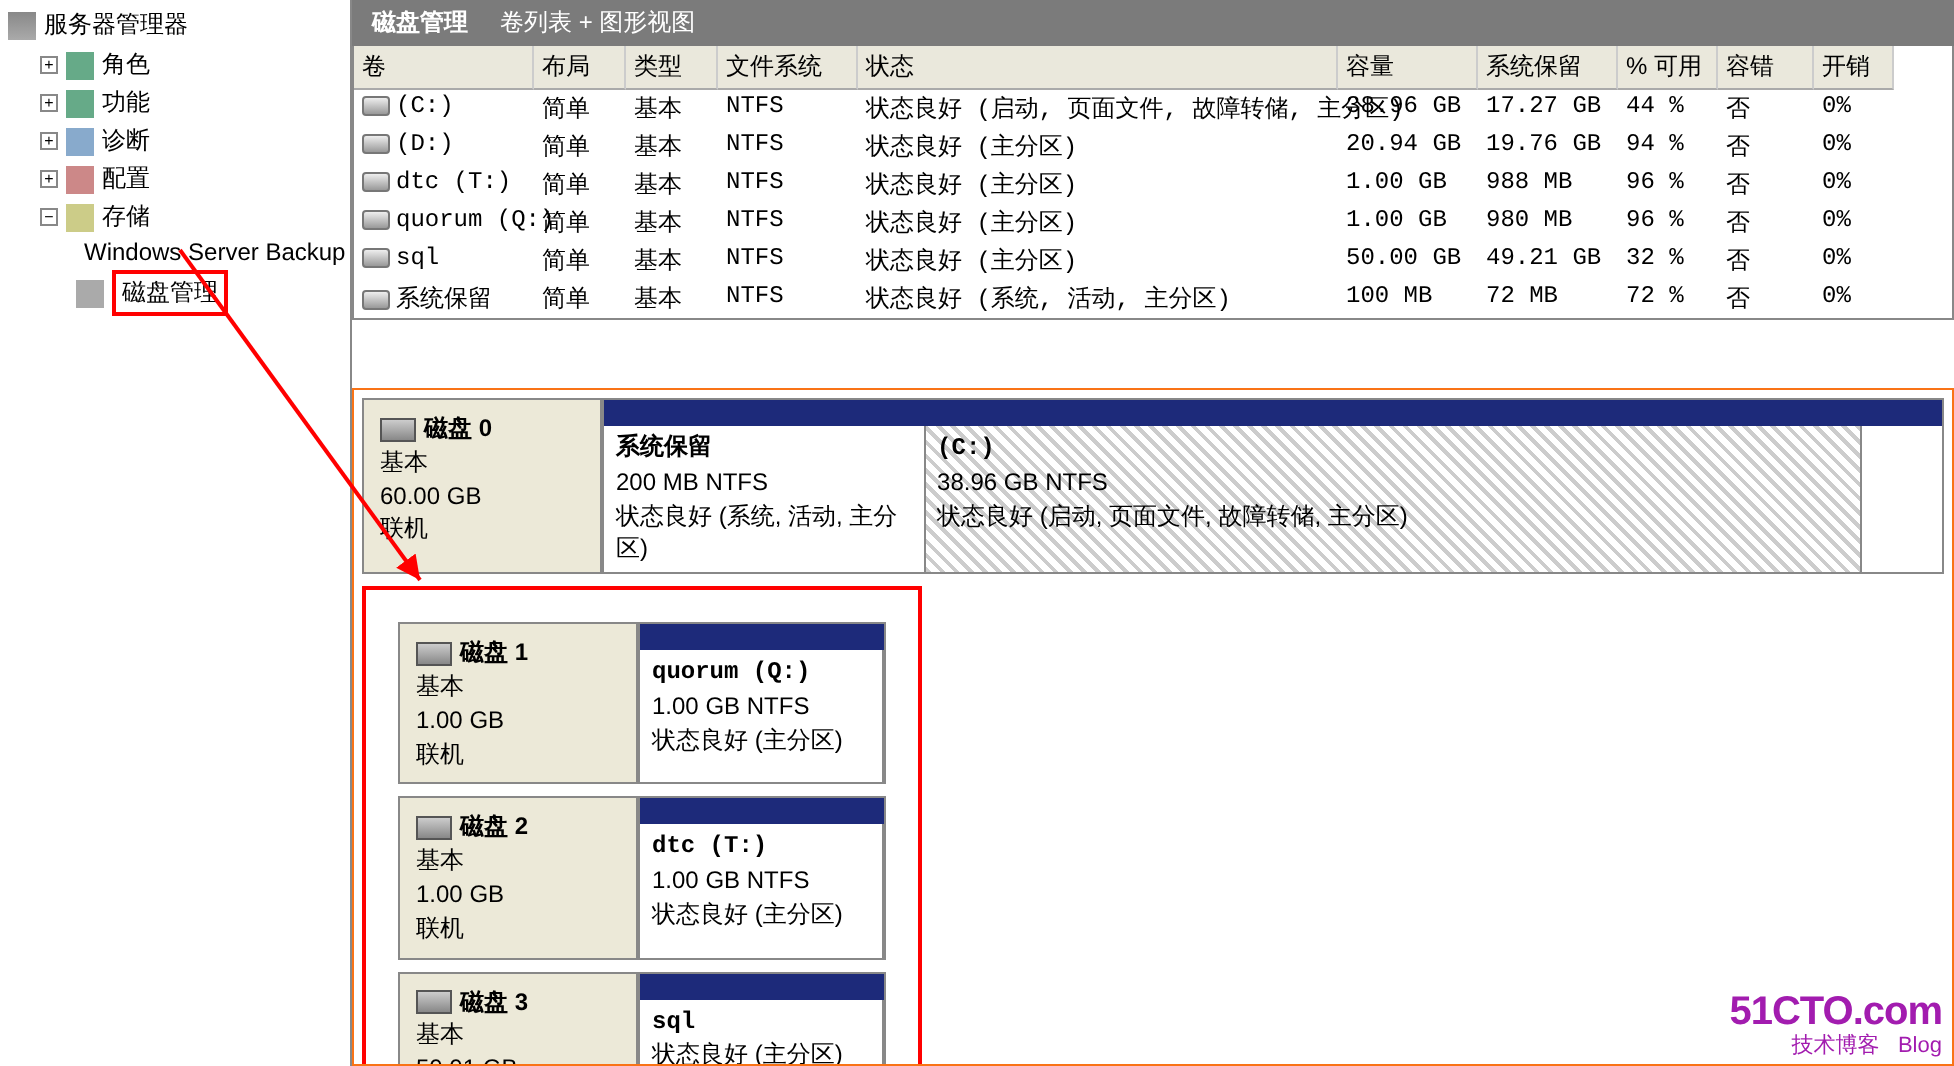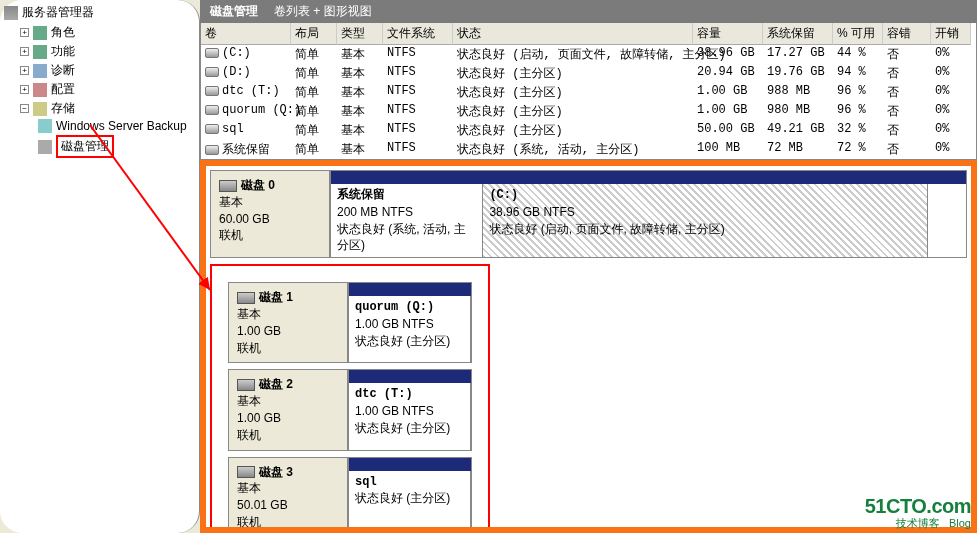--- a/index.html
+++ b/index.html
@@ -7,25 +7,24 @@
       margin: 0; padding: 0;
       font-family: "SimSun", "宋体", sans-serif;
       font-size: 12px;
       background: #ece9d8;
       width: 977px; height: 533px;
       overflow: hidden;
       position: relative;
     }
     .main-layout { display: flex; height: 533px; }
     .tree-panel {
-      width: 200px;
+      width: 176px;
       background: #fff;
       border-right: 1px solid #888;
       padding: 2px;
-      border-radius: 22px;
     }
     .tree-root {
       display: flex; align-items: center; gap: 4px;
       padding: 2px;
     }
     .tree-item {
       display: flex; align-items: center; gap: 4px;
       padding: 1px 2px;
       white-space: nowrap;
     }
@@ -95,24 +94,25 @@
     }
     .vol-icon {
       display: inline-block; width: 14px; height: 10px;
       background: linear-gradient(#eee,#999);
       border: 1px solid #777; border-radius: 2px;
       vertical-align: middle; margin-right: 3px;
     }
 
     .graphic-area {
       flex: 1;
-      border: 6px solid #f97316;
+      border: 1px solid #f97316;
       background: #fff;
       padding: 4px 4px 4px 4px;
       overflow: hidden;
+      margin-top: 34px;
     }
     .disk-row {
       display: flex;
       margin-bottom: 6px;
       min-height: 74px;
     }
     .disk-header {
       width: 120px;
       border: 1px solid #888;
       background: #ece9d8;
@@ -160,21 +160,21 @@
 
     .arrow-svg {
       position: absolute;
       left: 80px;
       top: 110px;
       pointer-events: none;
     }
     .watermark {
       position: absolute;
       right: 6px; bottom: 4px;
-      color: #15803d;
+      color: #a21caf;
       font-family: Arial, sans-serif;
       text-align: right;
       line-height: 1.1;
       pointer-events: none;
     }
     .watermark .big { font-size: 20px; font-weight: bold; letter-spacing: -0.5px; }
     .watermark .sm { font-size: 11px; }
   </style>
 </head>
 <body>

